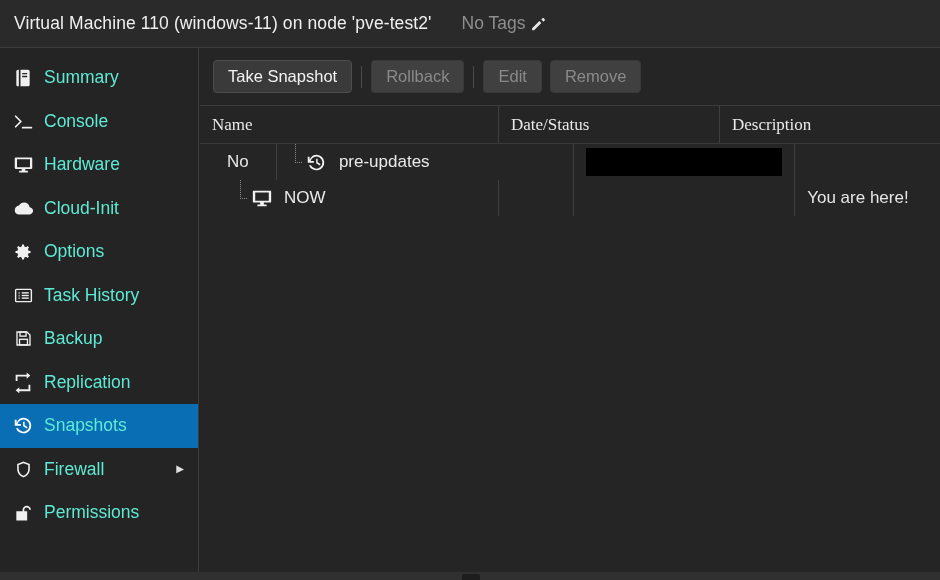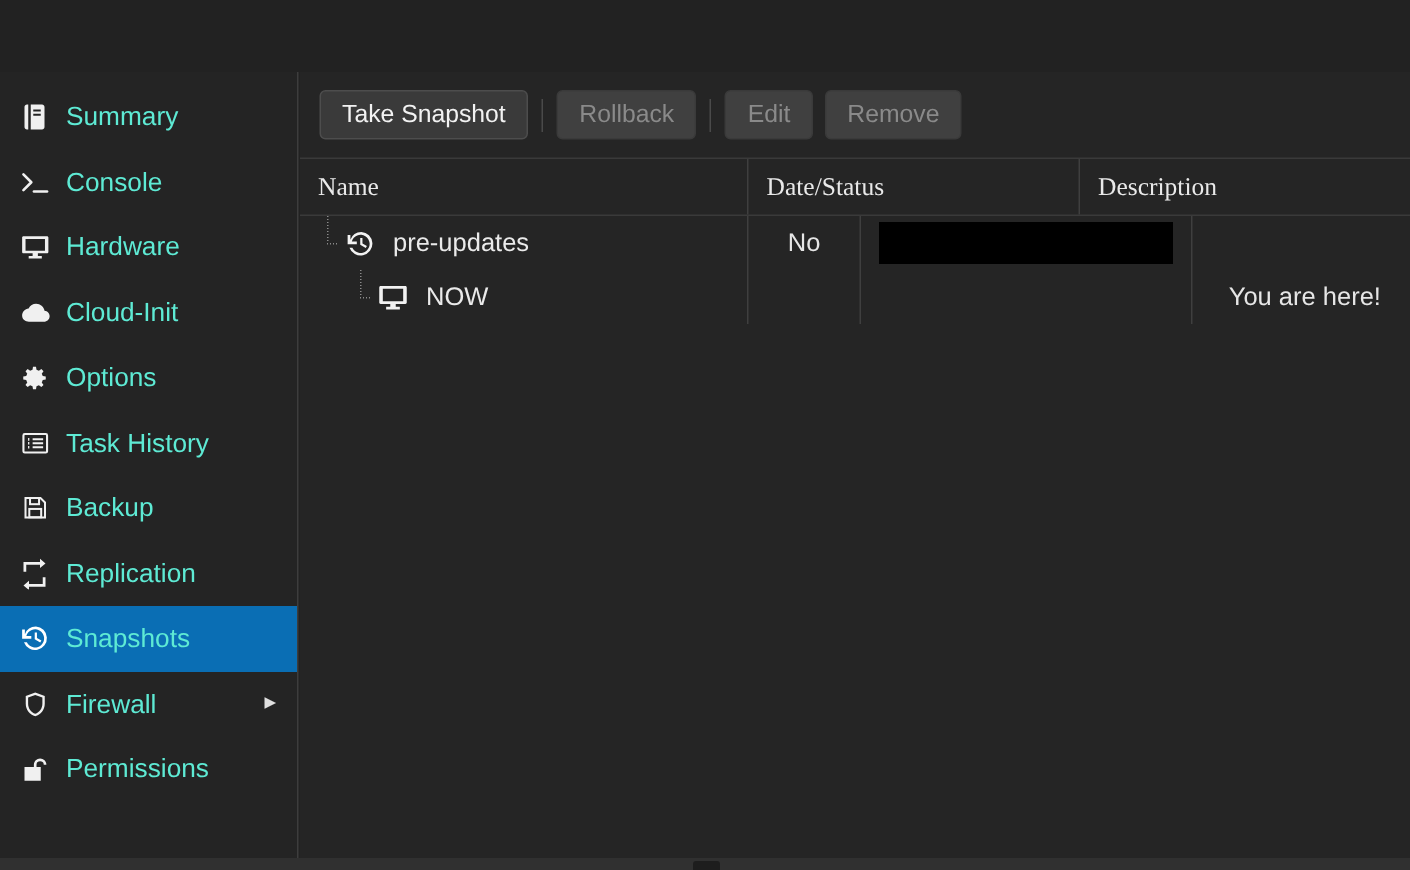--- a/index.html
+++ b/index.html
@@ -197,21 +197,21 @@
     align-items: center;
     font-size: 17px;
     color: #e6e6e6;
     overflow: hidden;
   }
   .cell + .cell { border-left: 1px solid #3f3f3f; }
 
   .cell.c-name { padding-left: 10px; }
   .cell.c-ram  { justify-content: center; padding: 0; }
   .cell.c-date { padding-left: 12px; }
-  .cell.c-desc { padding-left: 24px; }
+  .cell.c-desc { padding-left: 12px; }
 
   
   .tree-wrap { display: flex; align-items: center; height: 36px; }
   .tree-elbow {
     width: 18px; height: 36px;
     position: relative;
     flex: 0 0 18px;
   }
   .tree-elbow.indent { margin-left: 22px; }
   .tree-elbow::before {
@@ -264,20 +264,31 @@
     width: 18px; height: 6px;
     background: #1d1d1d;
     border-radius: 2px 2px 0 0;
   }
 </style>
 </head>
 <body>
 
 <div id="app">
 
+  <div class="topbar">
+    <div class="topbar-title">Virtual Machine 110 (windows-11) on node 'pve-test2'</div>
+    <div class="tags-group">
+      <span class="tags-label">No Tags</span>
+      <span class="pencil-icon">
+        <svg width="17" height="17" viewBox="0 0 24 24" fill="#e8e8e8" aria-hidden="true">
+          <path d="M20.7 4.6l-1.3-1.3c-.5-.5-1.3-.5-1.8 0l-1.6 1.6 3.1 3.1 1.6-1.6c.5-.5.5-1.3 0-1.8zM3 17.2V20h2.8L16 9.8l-2.8-2.8L3 17.2z"></path>
+        </svg>
+      </span>
+    </div>
+  </div>
 
   <div class="sidebar">
 
     <div class="side-item">
       <span class="side-icon">
         <svg width="20" height="20" viewBox="0 0 24 24" fill="#f0f0f0">
             <path d="M6 2c-1.1 0-2 .9-2 2v16c0 1.1.9 2 2 2h1V2H6zm3 0v20h9c1.1 0 2-.9 2-2V4c0-1.1-.9-2-2-2H9zm2 4h6v1.6h-6V6zm0 3.4h6V11h-6V9.4z"></path>
           </svg>
       </span>
       <span class="side-label">Summary</span>
@@ -403,33 +414,33 @@
 
       <div class="grid-head">
         <div class="gcol c-name">Name</div>
         <div class="gcol c-date">Date/Status</div>
         <div class="gcol c-desc">Description</div>
       </div>
 
       <div class="grid-body">
 
         <div class="grow">
+          <div class="cell c-ram">No</div>
           <div class="cell c-name">
             <div class="tree-wrap">
               <span class="tree-elbow"></span>
               <span class="row-icon">
                 <svg width="21" height="21" viewBox="0 0 24 24" fill="#f2f2f2">
                     <path d="M12.5 3A9 9 0 0 0 4.1 8.9V5.4H2v7h7V10.3H5.2A6.9 6.9 0 1 1 5.6 15H3.4A9 9 0 1 0 12.5 3z"></path>
                     <path d="M11.6 7.6v5.2l4.2 2.5.9-1.5-3.4-2V7.6z"></path>
                   </svg>
               </span>
               <span class="row-text">pre-updates</span>
             </div>
           </div>
-          <div class="cell c-ram">No</div>
           <div class="cell c-date">
             <span class="redaction"></span>
           </div>
           <div class="cell c-desc"></div>
         </div>
 
         <div class="grow">
           <div class="cell c-name">
             <div class="tree-wrap">
               <span class="tree-elbow indent"></span>

